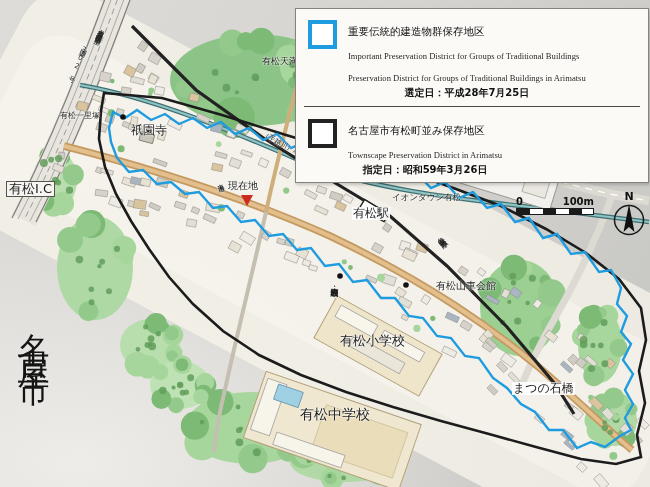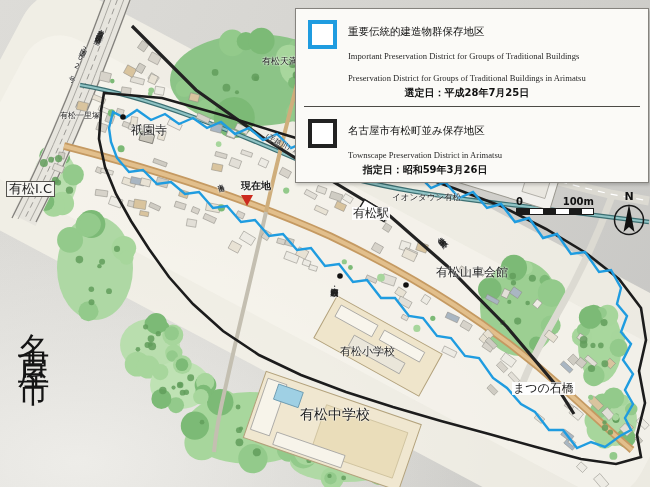--- a/index.html
+++ b/index.html
@@ -7,21 +7,21 @@
     position:relative; width:650px; height:487px; overflow:hidden;
     font-family:"DejaVu Sans", sans-serif;
     background:
       radial-gradient(120% 90% at 12% 95%, rgba(240,239,235,.9) 0%, rgba(240,239,235,0) 55%),
       linear-gradient(115deg,#dddcd8 0%, #d6d5d1 40%, #cfceca 70%, #c6c6c4 100%);
   }
   svg{position:absolute;left:0;top:0;}
   
   .lbl{position:absolute;color:#1d1d1d;white-space:nowrap;line-height:1.05;
        text-shadow:0 0 2px rgba(255,255,255,.95),0 0 2px rgba(255,255,255,.95);}
-  .lbl.bold{font-weight:bold;margin-left:13px;}
+  .lbl.bold{font-weight:normal;}
   .lbl.boxed{background:#f6f5f1;border:1px solid #55534e;padding:0 2px;text-shadow:none;}
   .lbl.boxed-white{background:rgba(255,255,255,.92);padding:0 1px;text-shadow:none;}
   .lbl.rot{transform-origin:left center;}
   .lbl.vrot{writing-mode:vertical-rl;text-orientation:upright;transform-origin:top center;letter-spacing:1px;}
   .lbl.vert2{writing-mode:vertical-rl;text-orientation:upright;letter-spacing:0;}
   
   .legend{position:absolute;left:295px;top:8px;width:352px;background:#fbfaf7;
           border:1px solid #85837e;box-shadow:1px 2px 3px rgba(0,0,0,.18);}
   .legend-entry{display:flex;gap:11px;padding:9px 10px 5px 12px;}
   .swatch{flex:0 0 auto;width:21px;height:21px;background:#fff;border:4px solid #000;margin-top:2px;}
@@ -520,22 +520,22 @@
       <div class="lbl boxed" style="left: 6px; top: 181px; font-size: 13px;">有松I.C</div>
       <div class="lbl vrot" style="left: 82px; top: 44px; font-size: 7px; transform: rotate(23deg);">国道302号</div>
       <div class="lbl vrot" style="left: 100px; top: 24px; font-size: 7px; transform: rotate(23deg);">名古屋第二環状自動車道</div>
       <div class="lbl rot" style="left: 262px; top: 131px; font-size: 7px; transform: rotate(27deg);">（手越川）扇川</div>
       <div class="lbl vrot" style="left: 214px; top: 179px; font-size: 6.5px; transform: rotate(-20deg);">東海道</div>
       <div class="lbl bold" style="left: 228px; top: 181px; font-size: 10px;">現在地</div>
       <div class="lbl plain" style="left: 392px; top: 181px; font-size: 8.5px; margin-top: 12px;">イオンタウン有松</div>
       <div class="lbl boxed-white" style="left: 352px; top: 207px; font-size: 12px;">有松駅</div>
       <div class="lbl vrot" style="left: 430px; top: 233px; font-size: 7.5px; transform: rotate(-40deg);">名鉄名古屋本線</div>
       <div class="lbl vert2" style="left: 329px; top: 282px; font-size: 8px; height: 52px;">有松・鳴海絞会館</div>
-      <div class="lbl plain" style="left: 410px; top: 266px; font-size: 12px; padding-left: 26px;">有松山車会館</div>
-      <div class="lbl plain" style="left: 340px; top: 346px; font-size: 11px;">有松小学校</div>
+      <div class="lbl plain" style="left: 410px; top: 281px; font-size: 10px; padding-left: 26px;">有松山車会館</div>
+      <div class="lbl plain" style="left: 340px; top: 334px; font-size: 13px;">有松小学校</div>
       <div class="lbl plain" style="left: 300px; top: 407px; font-size: 14px;">有松中学校</div>
       <div class="lbl boxed-white" style="left: 512px; top: 382px; font-size: 12px;">まつの石橋</div>
     </div>
 
   <div class="legend">
     <div class="legend-entry">
       <div class="swatch" style="border-color: rgb(31, 156, 224);"></div>
       <div>
         <div class="legend-ja">重要伝統的建造物群保存地区</div>
         <div class="legend-en">Important Preservation District for Groups of Traditional Buildings</div>

